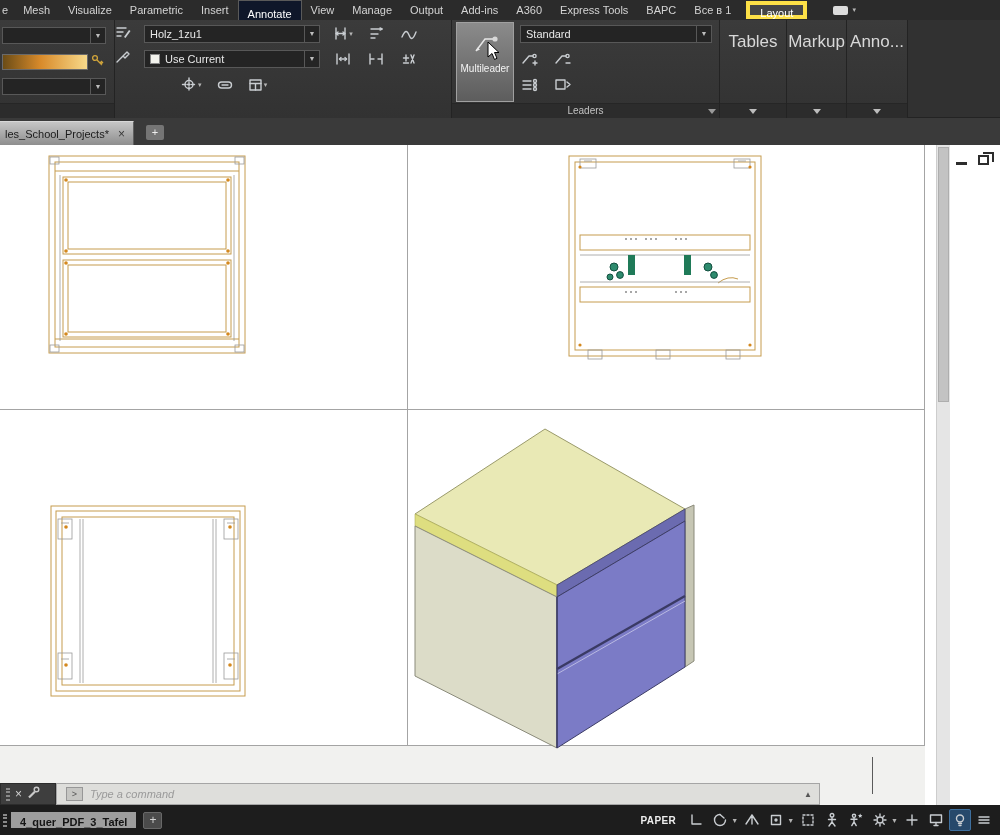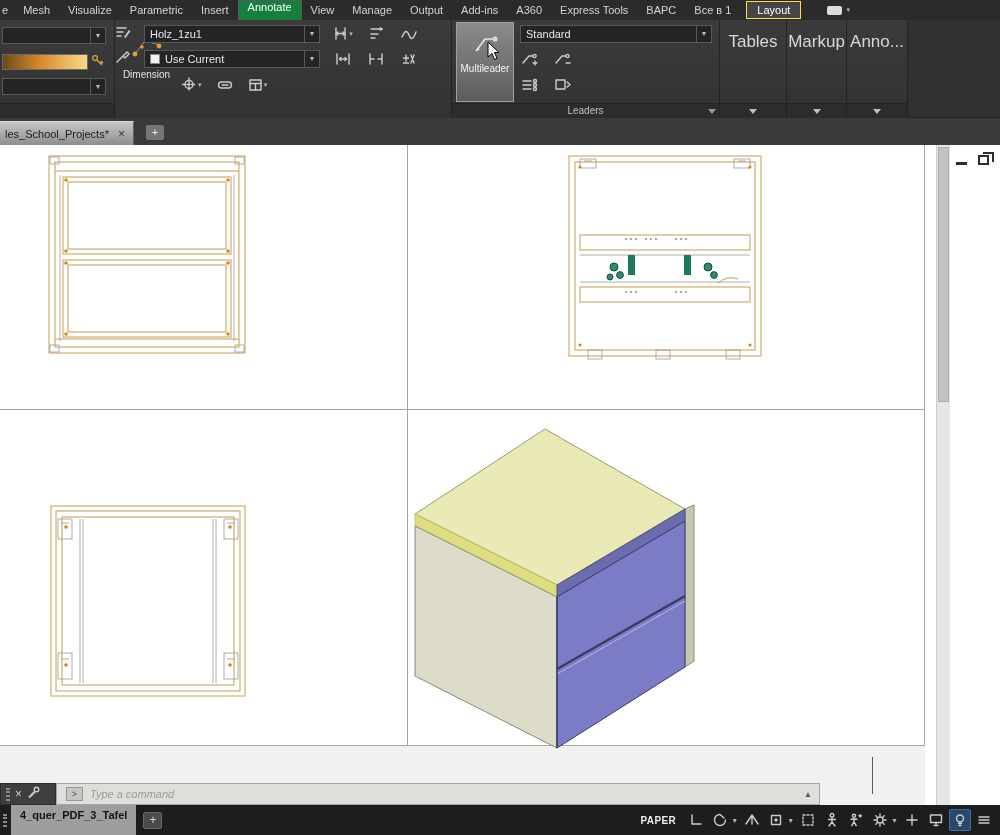--- a/index.html
+++ b/index.html
@@ -4,22 +4,22 @@
 <style>
 *{margin:0;padding:0;box-sizing:border-box}
 html,body{width:1000px;height:835px;overflow:hidden}
 body{font-family:"Liberation Sans",sans-serif;background:#2a2a2a;position:relative}
 #app{position:absolute;top:0;left:0;width:1000px;height:835px;background:#fff;overflow:hidden}
 
 
 .menubar{position:absolute;top:0;left:0;width:100%;height:20px;background:#2b2b2b;display:flex;align-items:stretch;font-size:11px;color:#d4d4d4;z-index:12}
 .menu-item{padding:4px 9px 3px;white-space:nowrap;cursor:default}
 .menu-item.partial{padding:4px 6px 3px 2px}
-.menu-item.active{background:#15803d;color:#fff;border:1px solid #5a5a5a;border-bottom:none;padding-top:0}
-.menu-item.layout-btn{background:#454545;border:1px solid #fde047;color:#fff;margin:1px 0 1px 6px;padding:2px 10px 1px}
+.menu-item.active{background:#0f172a;color:#fff;border:1px solid #5a5a5a;border-bottom:none;padding-top:7px}
+.menu-item.layout-btn{background:#454545;border:4px solid #fde047;color:#fff;margin:1px 0 1px 6px;padding:2px 10px 1px}
 .ribbon-toggle{margin-left:20px;display:flex;align-items:center;gap:4px;padding:0 6px}
 .rt-box{width:15px;height:9px;background:#dcdcdc;border-radius:2px}
 .caret{font-size:7px;color:#b5b5b5}
 
 
 .ribbon{position:absolute;top:20px;left:0;width:100%;height:98px;background:#313131;z-index:11;border-bottom:1px solid #232323}
 .rpanel{position:absolute;top:0;height:98px;background:linear-gradient(#3b3b3b,#323232);border-right:1px solid #232323}
 .rpanel-label{position:absolute;bottom:0;left:0;right:0;height:15px;background:#2c2c2c;border-top:1px solid #262626;color:#c2c2c2;font-size:10px;line-height:14px;text-align:center}
 .launcher{position:absolute;right:3px;bottom:4px;width:0;height:0;border-left:4px solid transparent;border-right:4px solid transparent;border-top:5px solid #999}
 #p-left{left:0;width:115px}
@@ -70,21 +70,21 @@
 .cmd-close{color:#d0d0d0;font-size:12px;line-height:1}
 .cmd-input-wrap{flex:1;background:#dededb;border:1px solid #a5a5a5;display:flex;align-items:center}
 .cmd-prompt-btn{width:17px;height:14px;background:#c6c6c3;border:1px solid #979797;margin:0 7px 0 9px;font-size:9px;color:#555;text-align:center;line-height:13px}
 .cmd-input{flex:1;border:none;background:transparent;outline:none;font-family:"Liberation Sans",sans-serif;font-size:11px;font-style:italic;color:#8d8d8d}
 .cmd-input::placeholder{color:#9a9a9a;font-style:italic}
 .cmd-history{padding:0 7px;color:#555;font-size:8px}
 
 
 .statusbar{position:absolute;bottom:0;left:0;width:100%;height:30px;background:#1d1d1d;display:flex;align-items:center;z-index:12}
 .sb-grip{margin:0 4px 0 3px}
-.sb-layouttab{background:#9e9e9e;color:#141414;font-size:11px;font-weight:700;height:30px;line-height:21px;padding:0 9px}
+.sb-layouttab{background:#9e9e9e;color:#141414;font-size:11px;font-weight:700;height:16px;line-height:21px;padding:0 9px}
 .sb-add{width:19px;height:17px;background:#4b4b4b;border:1px solid #686868;color:#d2d2d2;font-size:12px;line-height:15px;text-align:center;margin-left:7px;border-radius:2px}
 .sb-right{margin-left:auto;display:flex;align-items:center;padding-right:4px}
 .sb-paper{color:#ededed;font-size:10px;font-weight:700;letter-spacing:.4px;padding:0 8px}
 .sbico{width:22px;height:22px;display:flex;align-items:center;justify-content:center;margin:0 1px;border-radius:2px}
 .sbico.blue{background:#27496b;border:1px solid #3e6f9e}
 .dropcaret{color:#b2b2b2;font-size:7px;margin:0 2px 0 -1px}
 
 
 .cursor{position:absolute;left:487px;top:41px;z-index:60;pointer-events:none}
 </style>
@@ -133,31 +133,20 @@
       </div>
       <div class="lp-row" style="top:58px">
         <div class="lp-drop">
             <span class="arrowbox">▼</span>
           </div>
       </div>
       <div class="rpanel-label"></div>
     </div>
 
     <div class="rpanel" id="p-dim">
-      <div class="bigbtn dim-btn">
-        <svg width="34" height="28" viewBox="0 0 34 28">
-          <path d="M5,22 L17,6 M17,6 L29,14" stroke="#9a9a9a" stroke-width="1" fill="none"></path>
-          <circle cx="5" cy="22" r="2.4" fill="#e09a3c"></circle>
-            <circle cx="17" cy="6" r="2.4" fill="#e09a3c"></circle>
-          <circle cx="29" cy="14" r="2.4" fill="#e09a3c"></circle>
-            <circle cx="12" cy="15" r="1.7" fill="#e09a3c"></circle>
-          <circle cx="23" cy="10" r="1.7" fill="#e09a3c"></circle>
-        </svg>
-        <span>Dimension</span>
-      </div>
       <div class="rrow" style="top:4px">
         <span><svg width="16" height="14" viewBox="0 0 16 14" class="ico">
               <path d="M2,3 H11 M2,7 H8 M2,11 H6"></path>
               <path d="M9,12 L14,5 L15.5,6 L10.5,13 Z" fill="#c9cdd1" stroke="none"></path>
             </svg></span>
         <div class="rdrop" style="width:176px">
           <span>Holz_1zu1</span>
           <span class="arrowbox">▼</span>
         </div>
         <button class="ribtn">

